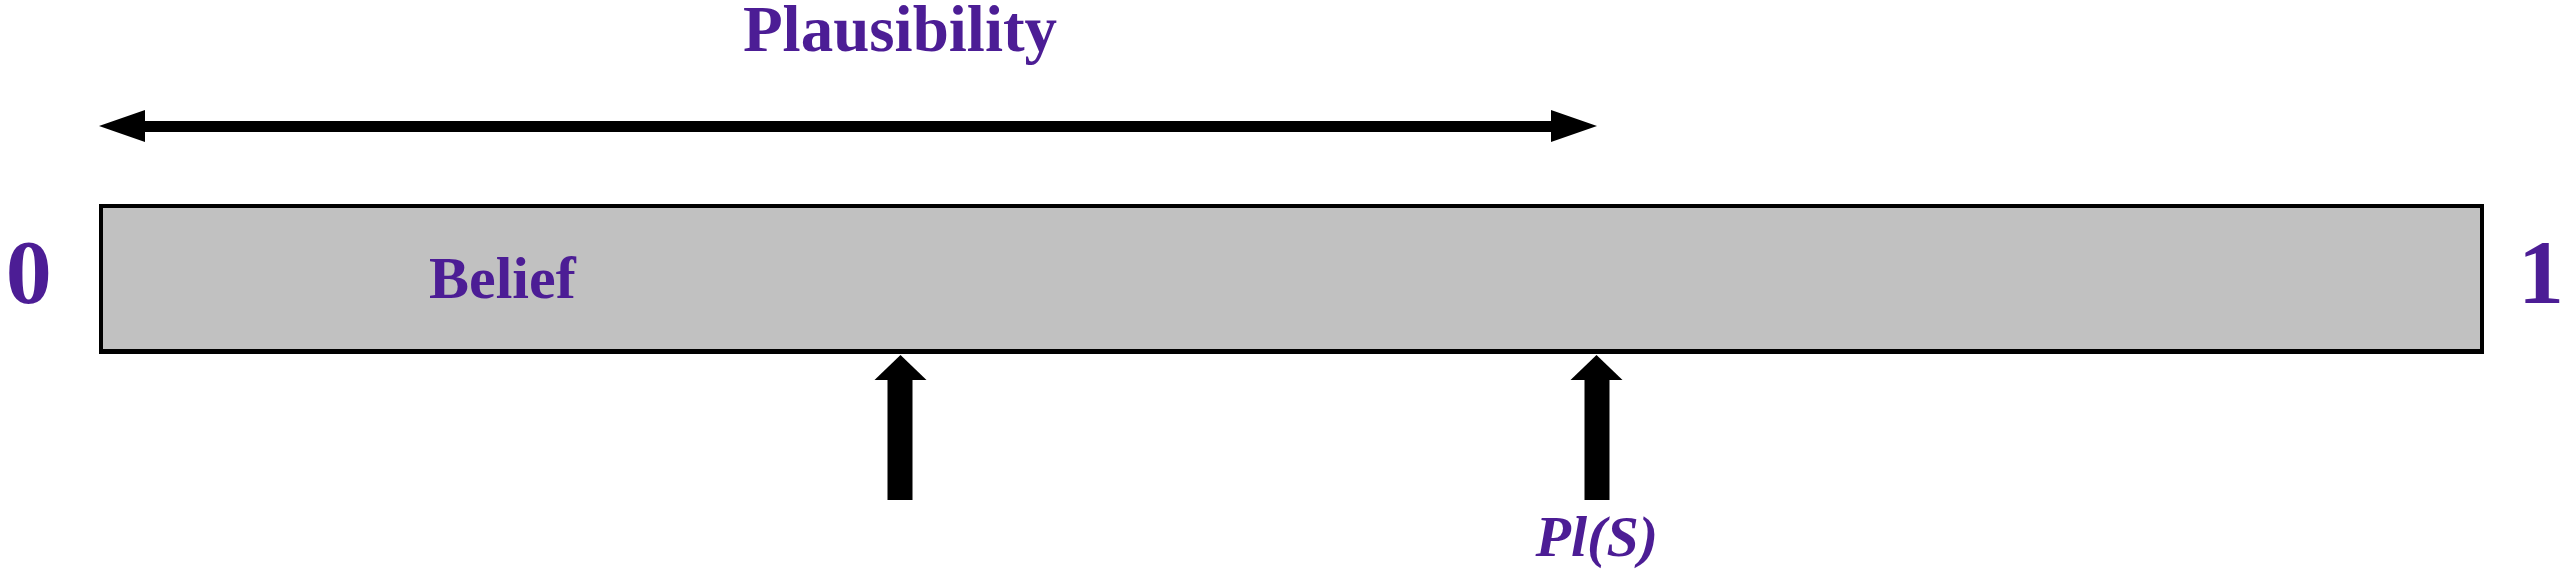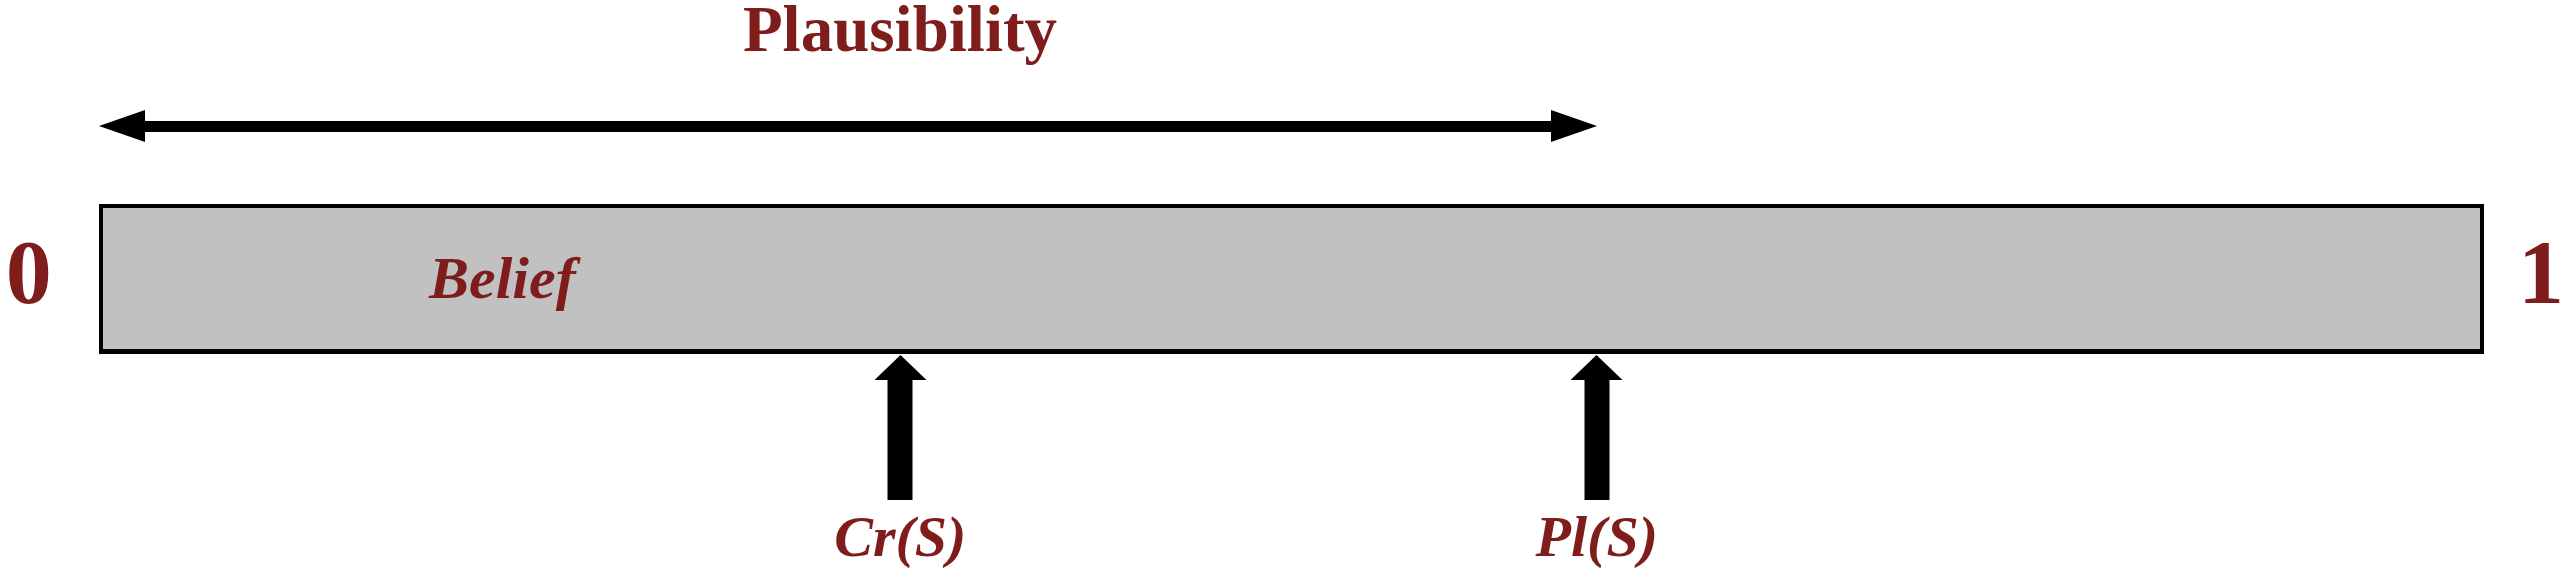--- a/index.html
+++ b/index.html
@@ -1,21 +1,21 @@
 <!DOCTYPE html>
 <html style="font-size:12.8px"><head>
 <meta charset="utf-8">
 <style>
   html,body{margin:0;padding:0;background:#ffffff;}
   .canvas{
     position:relative;
     width:2576px;height:579px;
     background:#ffffff;
     font-family:"Liberation Serif","DejaVu Serif",serif;
-    color:#7f1d1d;
+    color:#4c1d95;
     overflow:hidden;
   }
   
   .fig-title{
     position:absolute;
     left:900px;top:-6.4px;
     transform:translateX(-50%);
     font-size:65px;font-weight:bold;
     line-height:1.1;
     white-space:nowrap;
@@ -37,21 +37,20 @@
     box-sizing:border-box;
     border:4px solid #000;border-bottom-width:5.6px;
     display:flex;
     background:#c1c1c1;
   }
   .seg{
     box-sizing:border-box;
     display:flex;align-items:center;justify-content:center;
     font-size:60px;font-weight:bold;
     white-space:nowrap;
-    font-style:italic;
   }
   .seg.mid{border-left:4px solid #000;border-right:4px solid #000;}
   
   .axis-label{
     position:absolute;top:226px;width:64px;height:108px;
     font-size:92px;font-weight:bold;line-height:1.0;
     text-align:center;
   }
   .axis-label.left{left:-3.2px;}
   .axis-label.right{left:2509px;}
@@ -99,18 +98,17 @@
       <div class="head"></div>
       <div class="shaft"></div>
     </div>
     <div class="up-arrow" style="left: 62.8%;">
       <div class="head"></div>
       <div class="shaft"></div>
     </div>
   </div>
 
   <div class="band labels-band">
-    <div class="marker-label" style="left: 33.6%;">Cr(S)</div>
     <div class="marker-label" style="left: 62.8%;">Pl(S)</div>
   </div>
 
 </div>
 
 
 </body></html>

